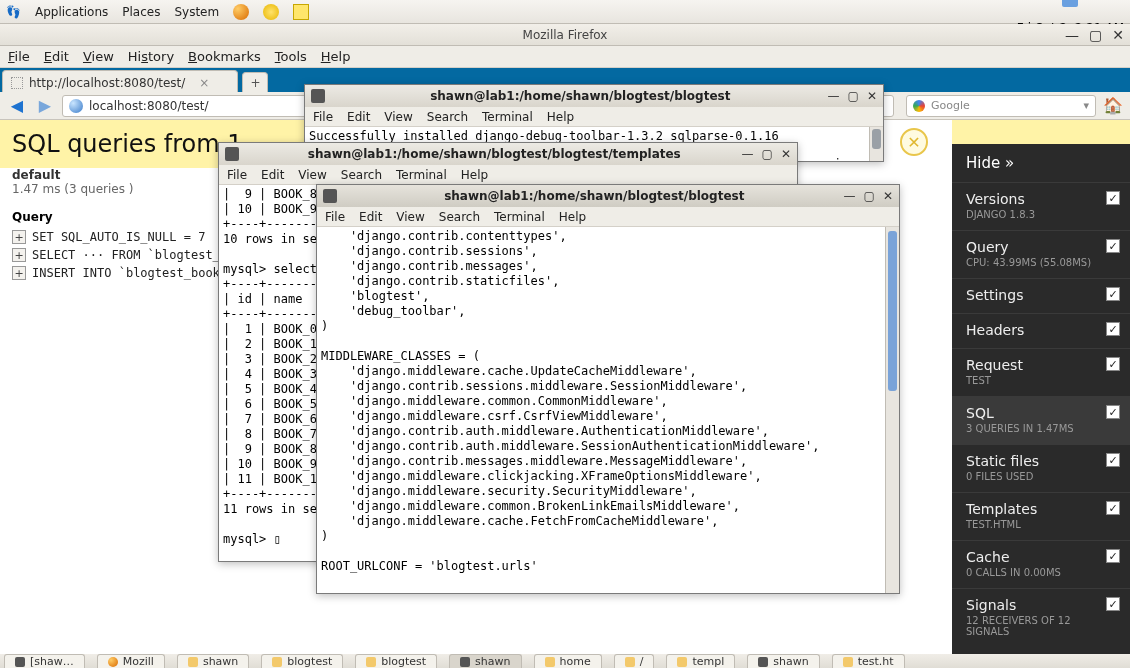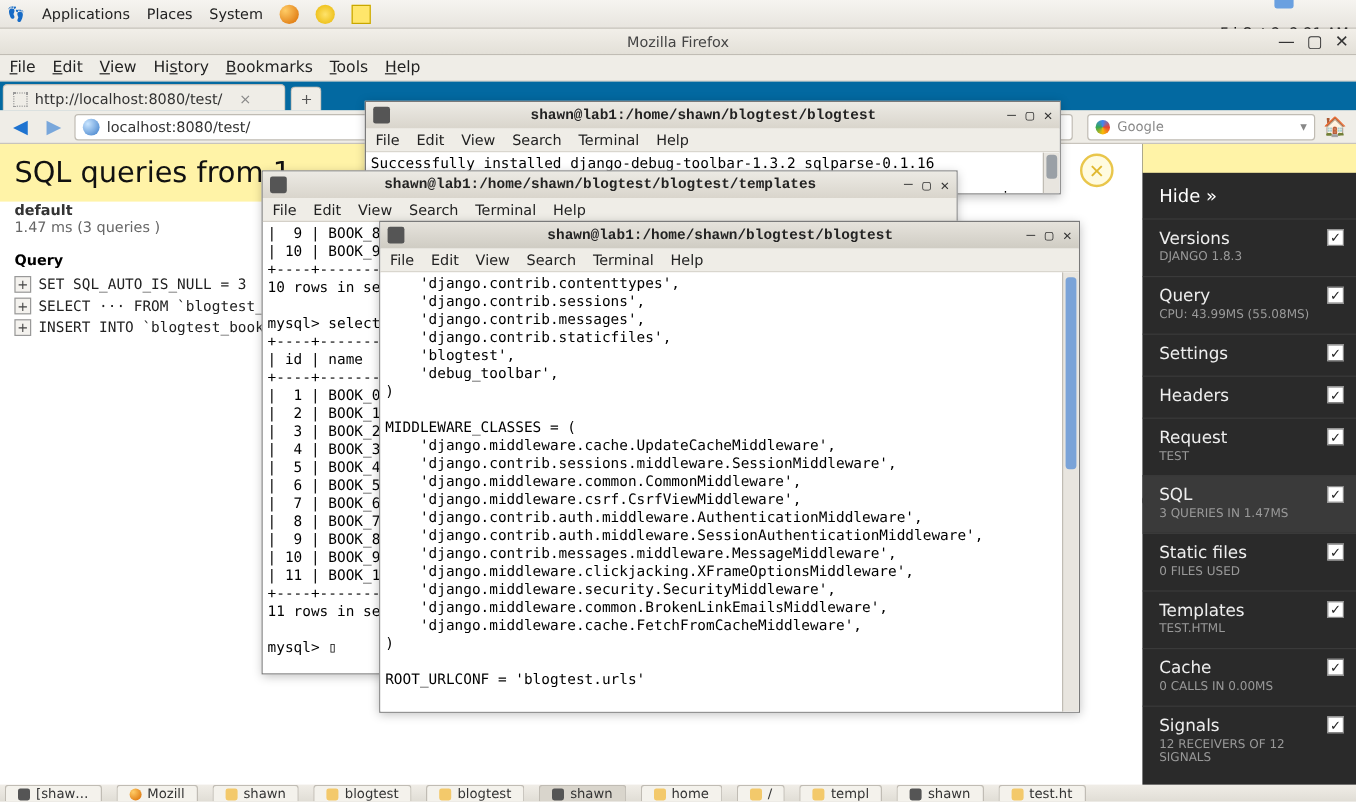--- a/index.html
+++ b/index.html
@@ -153,21 +153,20 @@
   
   .termwin {
     position:absolute; background:#fff; border:1px solid #7a7a7a;
     box-shadow: 0 2px 8px rgba(0,0,0,0.25);
     display:flex; flex-direction:column;
   }
   .termwin .titlebar {
     height:22px; background:linear-gradient(#eceae4,#d9d5cc);
     display:flex; align-items:center; padding:0 6px; font-size:12px; color:#333;
     position:relative;
-    font-family:Liberation Mono, monospace;
   }
   .termwin .titlebar .ticon { width:14px; height:14px; background:#555; border-radius:2px; margin-right:8px; }
   .termwin .titlebar .ttl { flex:1; text-align:center; font-weight:bold; color:#222;}
   .termwin .titlebar .btns { display:flex; gap:8px; font-size:12px; color:#333; }
   .termwin .menubar {
     height:20px; background:#efede7; border-bottom:1px solid #d4d0c8;
     display:flex; align-items:center; gap:14px; padding:0 8px; font-size:12px; color:#222;
   }
   .termwin .body {
     flex:1; overflow:hidden; background:#fff; color:#000;
@@ -273,21 +272,21 @@
 
 <div class="sql-meta">
   <div class="def">default</div>
   <div class="sub">1.47 ms (3 queries )</div>
 </div>
 
 <div class="query-block">
   <div class="hdr">Query</div>
   <div class="query-row">
     <span class="expander">+</span>
-    <code>SET SQL_AUTO_IS_NULL = 3</code>
+    <code>SET SQL_AUTO_IS_NULL = 7</code>
   </div>
   <div class="query-row">
     <span class="expander">+</span>
     <code>SELECT ··· FROM `blogtest_b</code>
   </div>
   <div class="query-row">
     <span class="expander">+</span>
     <code>INSERT INTO `blogtest_book`</code>
   </div>
 </div>

